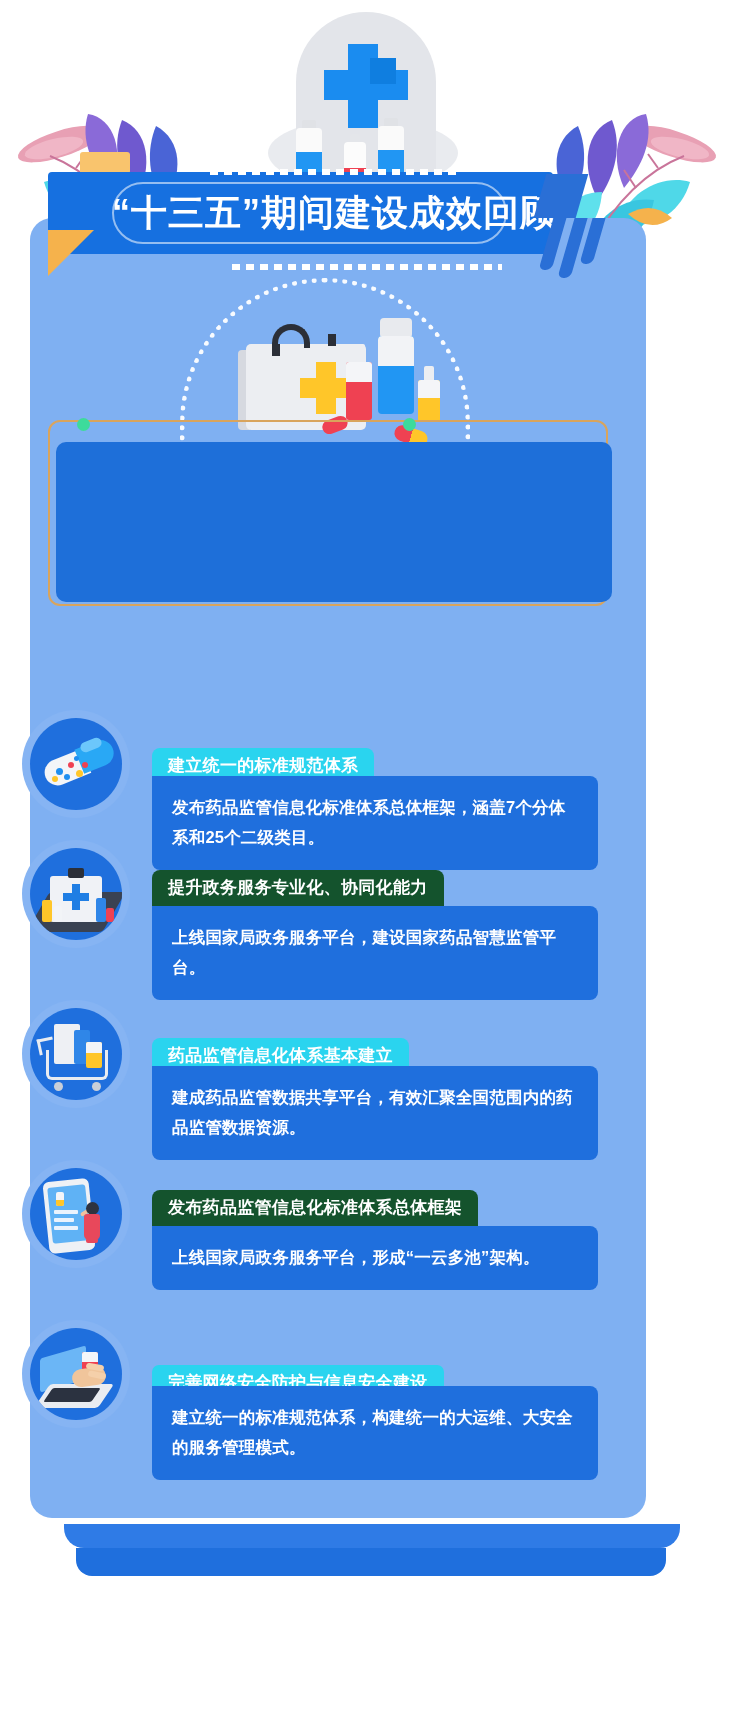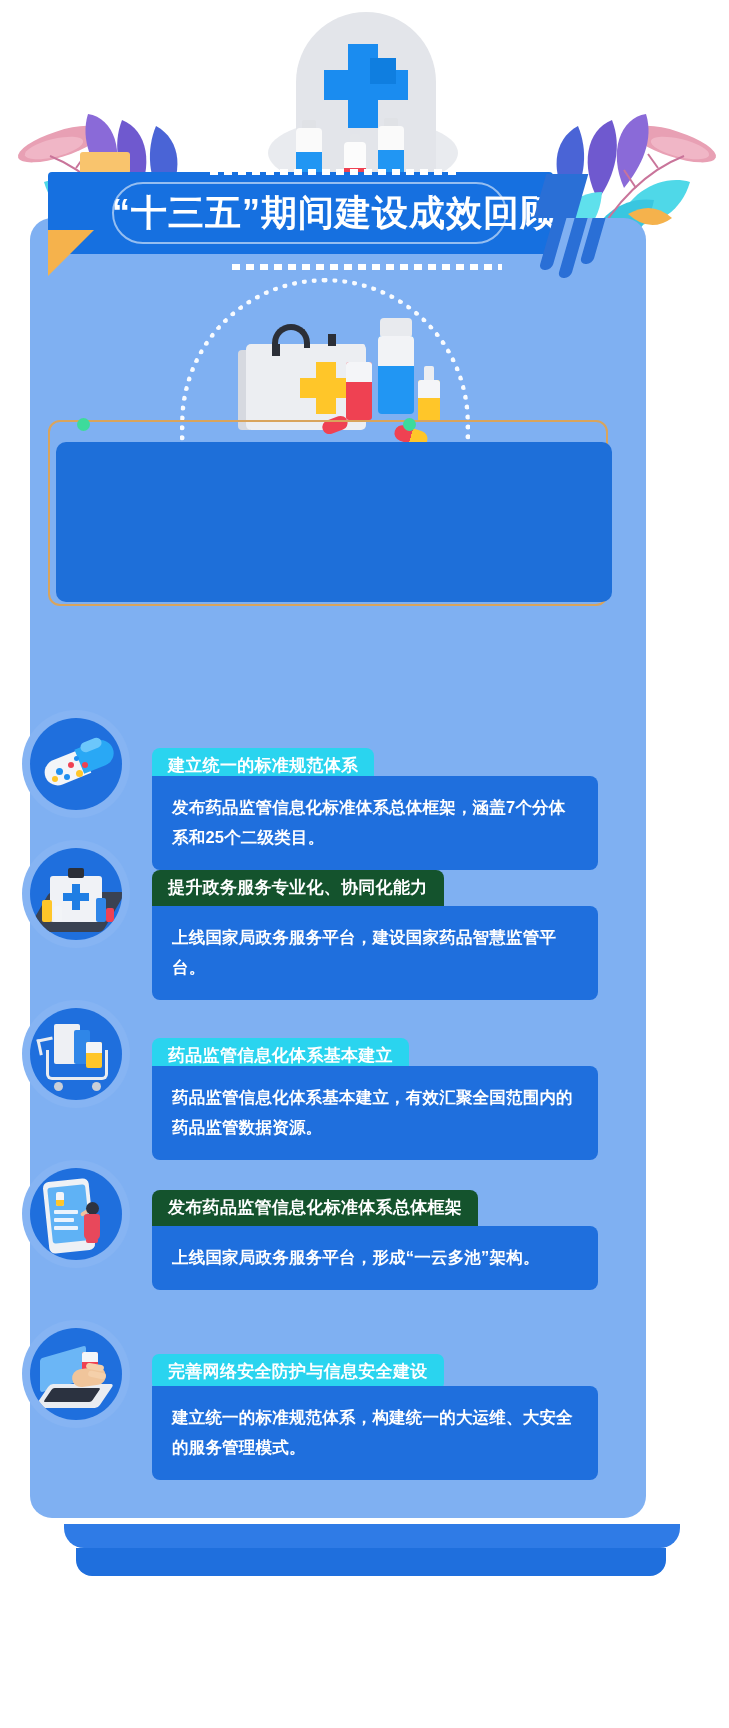--- a/index.html
+++ b/index.html
@@ -448,21 +448,21 @@
         <div class="ic ct-box"></div>
         <div class="ic ct-box2"></div>
         <div class="ic ct-bottle"></div>
         <div class="ic ct-bottle-t"></div>
         <div class="ic ct-basket"></div>
         <div class="ic ct-w1"></div>
         <div class="ic ct-w2"></div>
       </div>
     </div>
     <div class="card-title title-cyan" style="top:50px;">药品监管信息化体系基本建立</div>
-    <div class="card-body" style="top:86px;">药品监管信息化体系基本建立，有效汇聚全国范围内的药品监管数据资源。</div>
+    <div class="card-body" style="top:86px;">建成药品监管数据共享平台，有效汇聚全国范围内的药品监管数据资源。</div>
   </div>
 
   <div class="card" style="top:1140px;">
     <div class="card-icon" style="top:20px;">
       <div class="card-icon-inner">
         <div class="ic ph-body"></div>
         <div class="ic ph-screen"></div>
         <div class="ic ph-line" style="left:24px;top:42px;width:24px;height:4px;"></div>
         <div class="ic ph-line" style="left:24px;top:50px;width:20px;height:4px;"></div>
         <div class="ic ph-line" style="left:24px;top:58px;width:24px;height:4px;"></div>
@@ -485,20 +485,20 @@
         <div class="ic lp-screen"></div>
         <div class="ic lp-base"></div>
         <div class="ic lp-keys"></div>
         <div class="ic hb-bottle"></div>
         <div class="ic hb-top"></div>
         <div class="ic hd-palm"></div>
         <div class="ic hd-f1"></div>
         <div class="ic hd-f2"></div>
       </div>
     </div>
-    <div class="card-title title-cyan" style="top:46px;border-radius:7px;">完善网络安全防护与信息安全建设</div>
+    <div class="card-title title-cyan" style="top:57px;border-radius:7px;">完善网络安全防护与信息安全建设</div>
     <div class="card-body" style="top:86px;">建立统一的标准规范体系，构建统一的大运维、大安全的服务管理模式。</div>
   </div>
 
   <div class="foot-a"></div>
   <div class="foot-b"></div>
 
 </div>
 
 </body></html>

